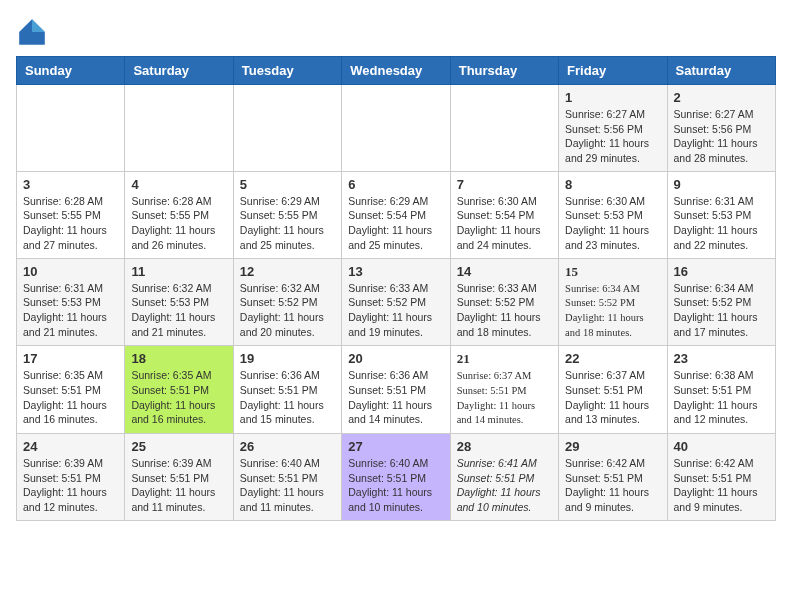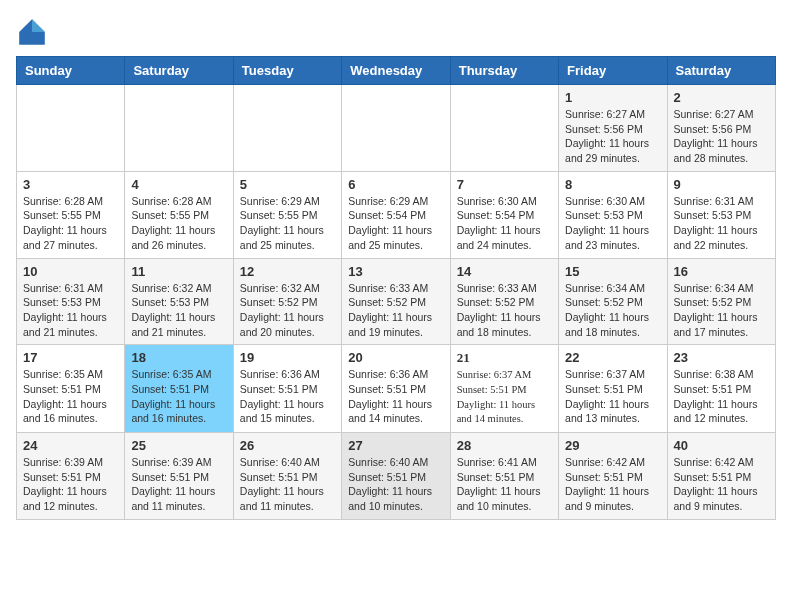--- a/index.html
+++ b/index.html
@@ -218,41 +218,41 @@
           <div class="day-info" style="white-space: pre-line;">Sunrise: 6:33 AM
 Sunset: 5:52 PM
 Daylight: 11 hours and 19 minutes.</div>
         </td>
         <td style="background: rgb(245, 245, 245);">
           <span class="day-number">14</span>
           <div class="day-info" style="white-space: pre-line;">Sunrise: 6:33 AM
 Sunset: 5:52 PM
 Daylight: 11 hours and 18 minutes.</div>
         </td>
-        <td style="background: rgb(245, 245, 245);">
+        <td style="background: rgb(245, 245, 245); font-family: Liberation Serif, serif;">
           <span class="day-number">15</span>
           <div class="day-info" style="white-space: pre-line;">Sunrise: 6:34 AM
 Sunset: 5:52 PM
 Daylight: 11 hours and 18 minutes.</div>
         </td>
         <td style="background: rgb(245, 245, 245);">
           <span class="day-number">16</span>
           <div class="day-info" style="white-space: pre-line;">Sunrise: 6:34 AM
 Sunset: 5:52 PM
 Daylight: 11 hours and 17 minutes.</div>
         </td>
       </tr>
       <tr>
         <td style="background: rgb(255, 255, 255);">
           <span class="day-number">17</span>
           <div class="day-info" style="white-space: pre-line;">Sunrise: 6:35 AM
 Sunset: 5:51 PM
 Daylight: 11 hours and 16 minutes.</div>
         </td>
-        <td style="background: #7dd3fc;">
+        <td style="background: #bef264;">
           <span class="day-number">18</span>
           <div class="day-info" style="white-space: pre-line;">Sunrise: 6:35 AM
 Sunset: 5:51 PM
 Daylight: 11 hours and 16 minutes.</div>
         </td>
         <td style="background: rgb(255, 255, 255);">
           <span class="day-number">19</span>
           <div class="day-info" style="white-space: pre-line;">Sunrise: 6:36 AM
 Sunset: 5:51 PM
 Daylight: 11 hours and 15 minutes.</div>
@@ -294,29 +294,29 @@
           <div class="day-info" style="white-space: pre-line;">Sunrise: 6:39 AM
 Sunset: 5:51 PM
 Daylight: 11 hours and 11 minutes.</div>
         </td>
         <td style="background: rgb(245, 245, 245);">
           <span class="day-number">26</span>
           <div class="day-info" style="white-space: pre-line;">Sunrise: 6:40 AM
 Sunset: 5:51 PM
 Daylight: 11 hours and 11 minutes.</div>
         </td>
-        <td style="background: #e5e5e5;">
+        <td style="background: #c4b5fd;">
           <span class="day-number">27</span>
           <div class="day-info" style="white-space: pre-line;">Sunrise: 6:40 AM
 Sunset: 5:51 PM
 Daylight: 11 hours and 10 minutes.</div>
         </td>
         <td style="background: rgb(245, 245, 245);">
           <span class="day-number">28</span>
-          <div class="day-info" style="white-space: pre-line;">Sunrise: 6:41 AM
+          <div class="day-info" style="white-space: pre-line; font-style: italic;">Sunrise: 6:41 AM
 Sunset: 5:51 PM
 Daylight: 11 hours and 10 minutes.</div>
         </td>
         <td style="background: rgb(245, 245, 245);">
           <span class="day-number">29</span>
           <div class="day-info" style="white-space: pre-line;">Sunrise: 6:42 AM
 Sunset: 5:51 PM
 Daylight: 11 hours and 9 minutes.</div>
         </td>
         <td style="background: rgb(245, 245, 245);">

